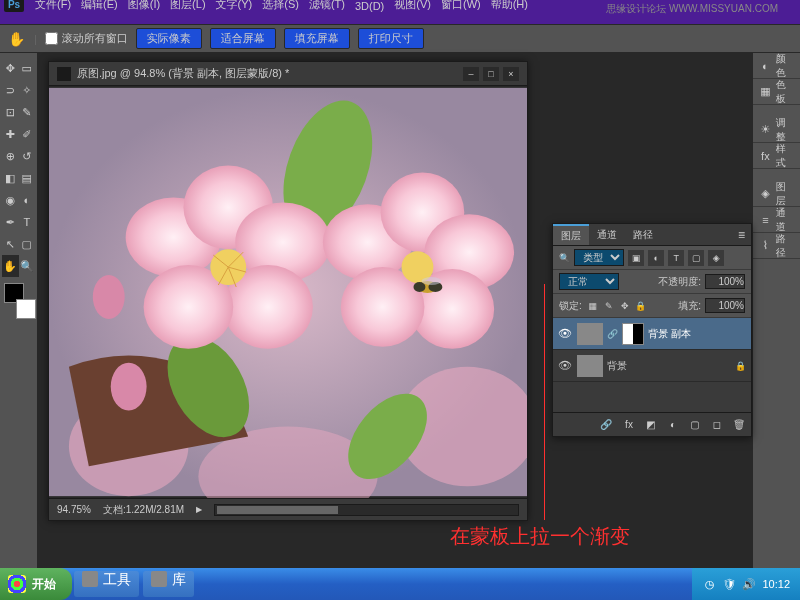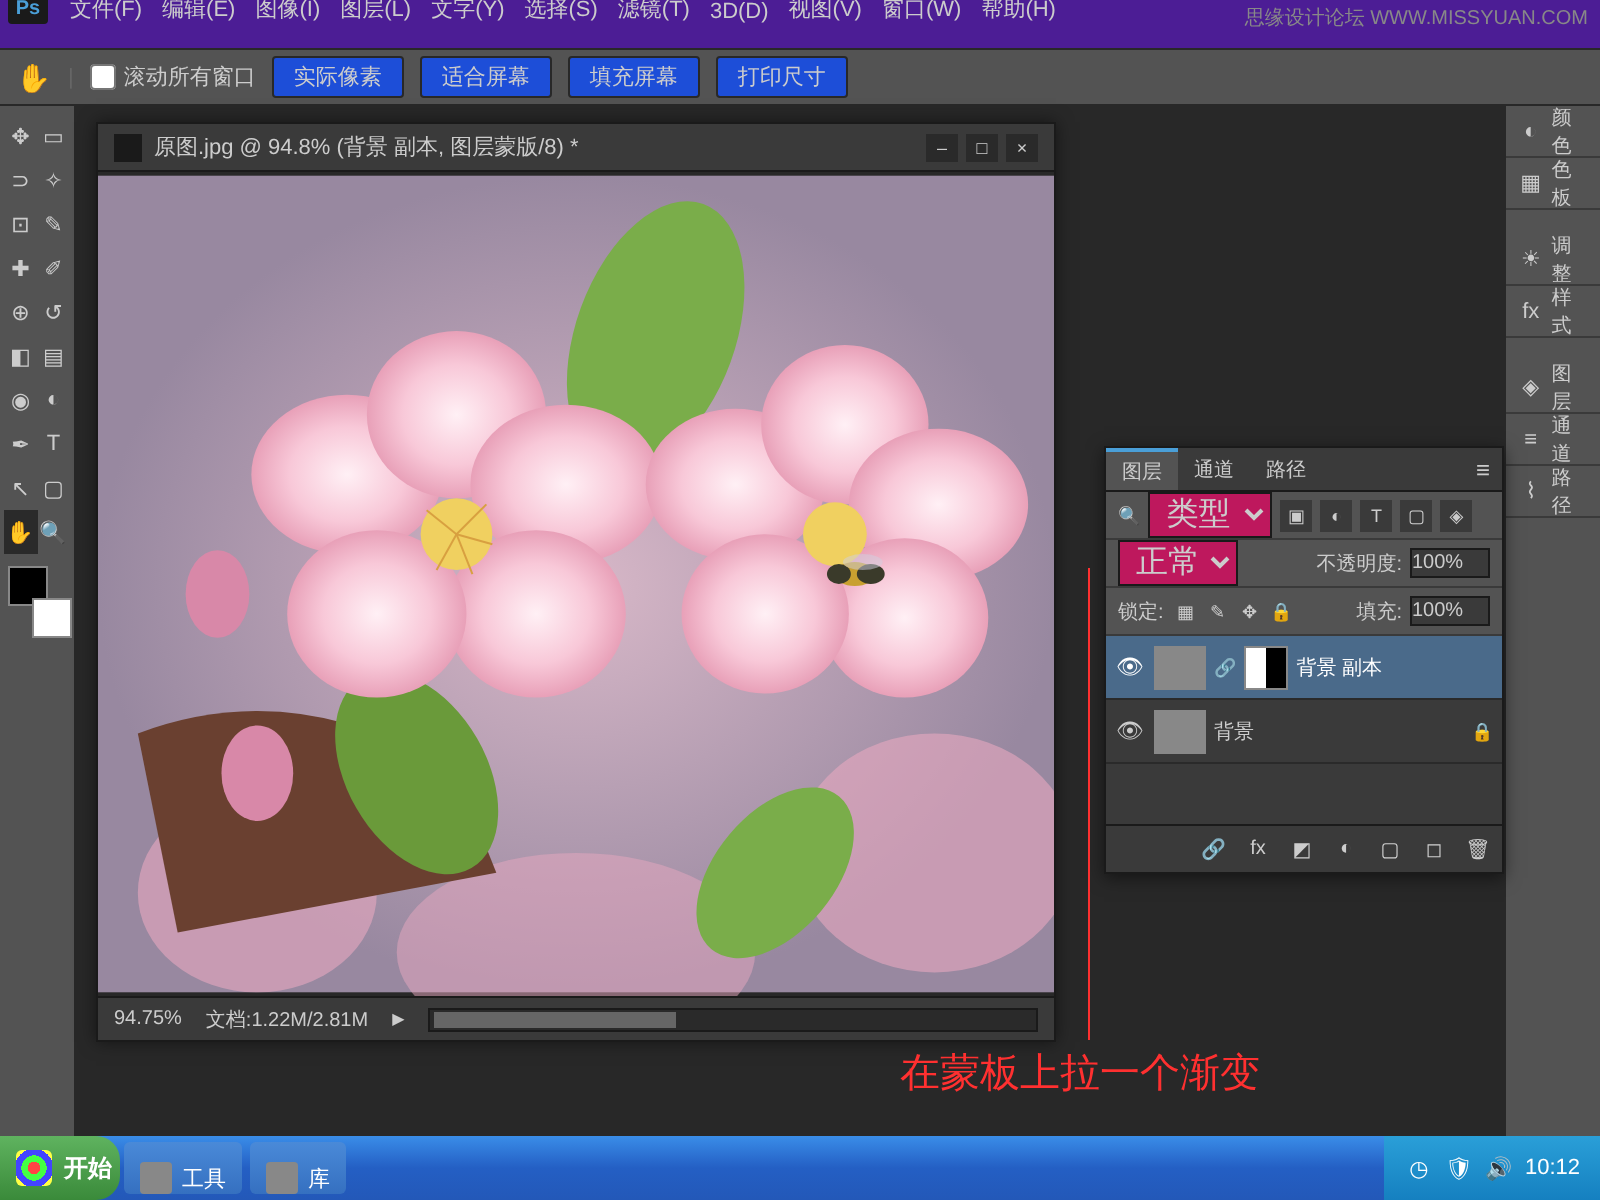--- a/index.html
+++ b/index.html
@@ -1,20 +1,20 @@
 <!DOCTYPE html>
 <html><head>
 <meta charset="utf-8">
 <style>
 *{margin:0;padding:0;box-sizing:border-box;font-family:"Microsoft YaHei",Arial,sans-serif;user-select:none}
 body{width:800px;height:600px;background:#535353;overflow:hidden;position:relative}
 .menubar{height:20px;background:#4c1d95;display:flex;align-items:flex-end;padding:12px 4px;color:#ccc;font-size:11px;border-bottom:1px solid #282828}
 .ps-logo{width:20px;height:16px;background:#1a1a1a;color:#4a9fd8;font-weight:bold;font-size:10px;display:flex;align-items:center;justify-content:center;margin-right:6px;border-radius:2px}
 .menu-item{padding:0 5px;cursor:pointer}
-.watermark{position:absolute;right:6px;top:2px;color:#888;font-size:10px}
+.watermark{position:absolute;right:22px;top:2px;color:#888;font-size:10px}
 .optbar{height:28px;background:#535353;border-bottom:1px solid #282828;display:flex;align-items:center;padding:0 8px;gap:8px;color:#ccc;font-size:11px}
 .hand-ico{width:18px;height:18px;display:flex;align-items:center;justify-content:center;font-size:14px}
 .opt-check{display:flex;align-items:center;gap:4px}
 .opt-btn{padding:2px 10px;background:#1d4ed8;border:1px solid #282828;border-radius:2px;cursor:pointer}
 .main{position:relative;height:520px;display:flex}
 .toolbar{width:38px;background:#535353;border-right:1px solid #282828;display:flex;flex-direction:column;padding:4px 2px;gap:0}
 .tool-row{display:flex;height:22px}
 .tool{width:17px;height:22px;color:#ccc;font-size:11px;display:flex;align-items:center;justify-content:center;cursor:pointer}
 .tool.active{background:#2a2a2a}
 .swatches{width:32px;height:36px;position:relative;margin:6px 2px}
@@ -32,40 +32,40 @@
 .scroll-thumb{position:absolute;left:2px;top:1px;width:40%;height:8px;background:#666}
 .right-rail{width:48px;background:#535353;border-left:1px solid #282828}
 .rail-item{height:26px;display:flex;align-items:center;padding:0 6px;gap:4px;color:#ccc;font-size:10px;cursor:pointer;border-bottom:1px solid #3a3a3a}
 .rail-ico{width:14px;height:14px;display:flex;align-items:center;justify-content:center;font-size:11px}
 .layers-panel{position:absolute;right:48px;top:170px;width:200px;background:#535353;border:1px solid #1a1a1a;box-shadow:0 2px 8px rgba(0,0,0,0.5);z-index:10}
 .lp-tabs{height:22px;background:#3a3a3a;display:flex;align-items:center;border-bottom:1px solid #1a1a1a}
 .lp-tab{padding:0 8px;color:#ccc;font-size:10px;cursor:pointer;height:100%;display:flex;align-items:center}
 .lp-tab.active{background:#535353;border-top:2px solid #4a9fd8}
 .lp-close{margin-left:auto;padding:0 6px;color:#ccc;font-size:12px;cursor:pointer}
 .lp-row{height:24px;display:flex;align-items:center;padding:0 6px;gap:4px;color:#ccc;font-size:10px;border-bottom:1px solid #3a3a3a}
-.lp-select{background:#be185d;border:1px solid #1a1a1a;color:#ccc;font-size:16px;padding:1px 4px}
+.lp-select{background:#0c4a6e;border:1px solid #1a1a1a;color:#ccc;font-size:10px;padding:1px 4px}
 .lp-filter{width:16px;height:16px;background:#3a3a3a;display:flex;align-items:center;justify-content:center;font-size:9px}
-.lp-input{width:40px;background:#3a3a3a;border:1px solid #1a1a1a;color:#ccc;font-size:10px;text-align:left;padding:1px 0}
+.lp-input{width:40px;background:#3a3a3a;border:1px solid #1a1a1a;color:#ccc;font-size:10px;text-align:right;padding:1px 0}
 .lp-lock{display:flex;gap:2px;margin-right:auto}
 .lp-lock span{width:14px;height:14px;font-size:9px;display:flex;align-items:center;justify-content:center}
 .lp-list{background:#3a3a3a}
 .lp-layer{height:32px;display:flex;align-items:center;padding:0 4px;gap:4px;font-size:10px;border-bottom:1px solid #2a2a2a}
 .lp-layer.selected{background:#4a6a8a;color:#fff}
 .lp-layer:not(.selected){color:#ccc}
 .lp-eye{width:16px;height:16px;font-size:11px;display:flex;align-items:center;justify-content:center;cursor:pointer}
 .lp-thumb{width:26px;height:22px;border:1px solid #888;background:#888}
 .lp-mask{width:22px;height:22px;border:1px solid #888;background:linear-gradient(90deg,#fff 0%,#fff 50%,#000 50%,#000 100%)}
 .lp-footer{height:24px;background:#3a3a3a;display:flex;align-items:center;justify-content:flex-end;padding:0 4px;gap:6px;border-top:1px solid #1a1a1a}
 .lp-fbtn{width:16px;height:16px;color:#ccc;font-size:10px;display:flex;align-items:center;justify-content:center;cursor:pointer}
 .annotation{position:absolute;right:170px;bottom:50px;color:#ff3030;font-size:20px;font-weight:normal;z-index:20}
 .anno-line{position:absolute;right:255px;top:284px;width:1px;height:236px;background:#ff3030;z-index:19}
 .taskbar{position:absolute;bottom:0;left:0;right:0;height:32px;background:linear-gradient(180deg,#3a8de8 0%,#245fc4 50%,#2358b8 100%);display:flex;align-items:center}
-.start-btn{height:32px;padding:0 4px 0 8px;background:linear-gradient(180deg,#5fb35f 0%,#3a8a3a 100%);border-radius:0 12px 12px 0;display:flex;align-items:center;gap:6px;color:#fff;font-size:12px;font-weight:bold;cursor:pointer}
+.start-btn{height:32px;padding:0 16px 0 8px;background:linear-gradient(180deg,#5fb35f 0%,#3a8a3a 100%);border-radius:0 12px 12px 0;display:flex;align-items:center;gap:6px;color:#fff;font-size:12px;font-weight:bold;cursor:pointer}
 .start-logo{width:18px;height:18px;background:radial-gradient(circle,#f44 0 25%,#4f4 0 50%,#44f 0 75%,#ff4 0);border-radius:3px}
-.tb-item{height:26px;margin:4px 2px;padding:0 8px;background:linear-gradient(180deg,#4a8ad8,#3570c0);border-radius:3px;display:flex;align-items:flex-end;gap:5px;color:#fff;font-size:11px;cursor:pointer}
+.tb-item{height:26px;margin:4px 2px;padding:0 8px;background:linear-gradient(180deg,#4a8ad8,#3570c0);border-radius:3px;display:flex;align-items:flex-start;gap:5px;color:#fff;font-size:14px;cursor:pointer}
 .tb-ico{width:16px;height:16px;background:#888;border-radius:2px}
 .systray{margin-left:auto;height:32px;padding:0 10px;background:linear-gradient(180deg,#2a9fd8,#1580c0);display:flex;align-items:center;gap:6px;color:#fff;font-size:11px}
 .tray-ico{width:14px;height:14px;font-size:11px;display:flex;align-items:center;justify-content:center}
 .flower-svg{width:100%;height:100%}
 </style>
 </head>
 <body>
 
 <div class="menubar">
   <div class="ps-logo">Ps</div>

